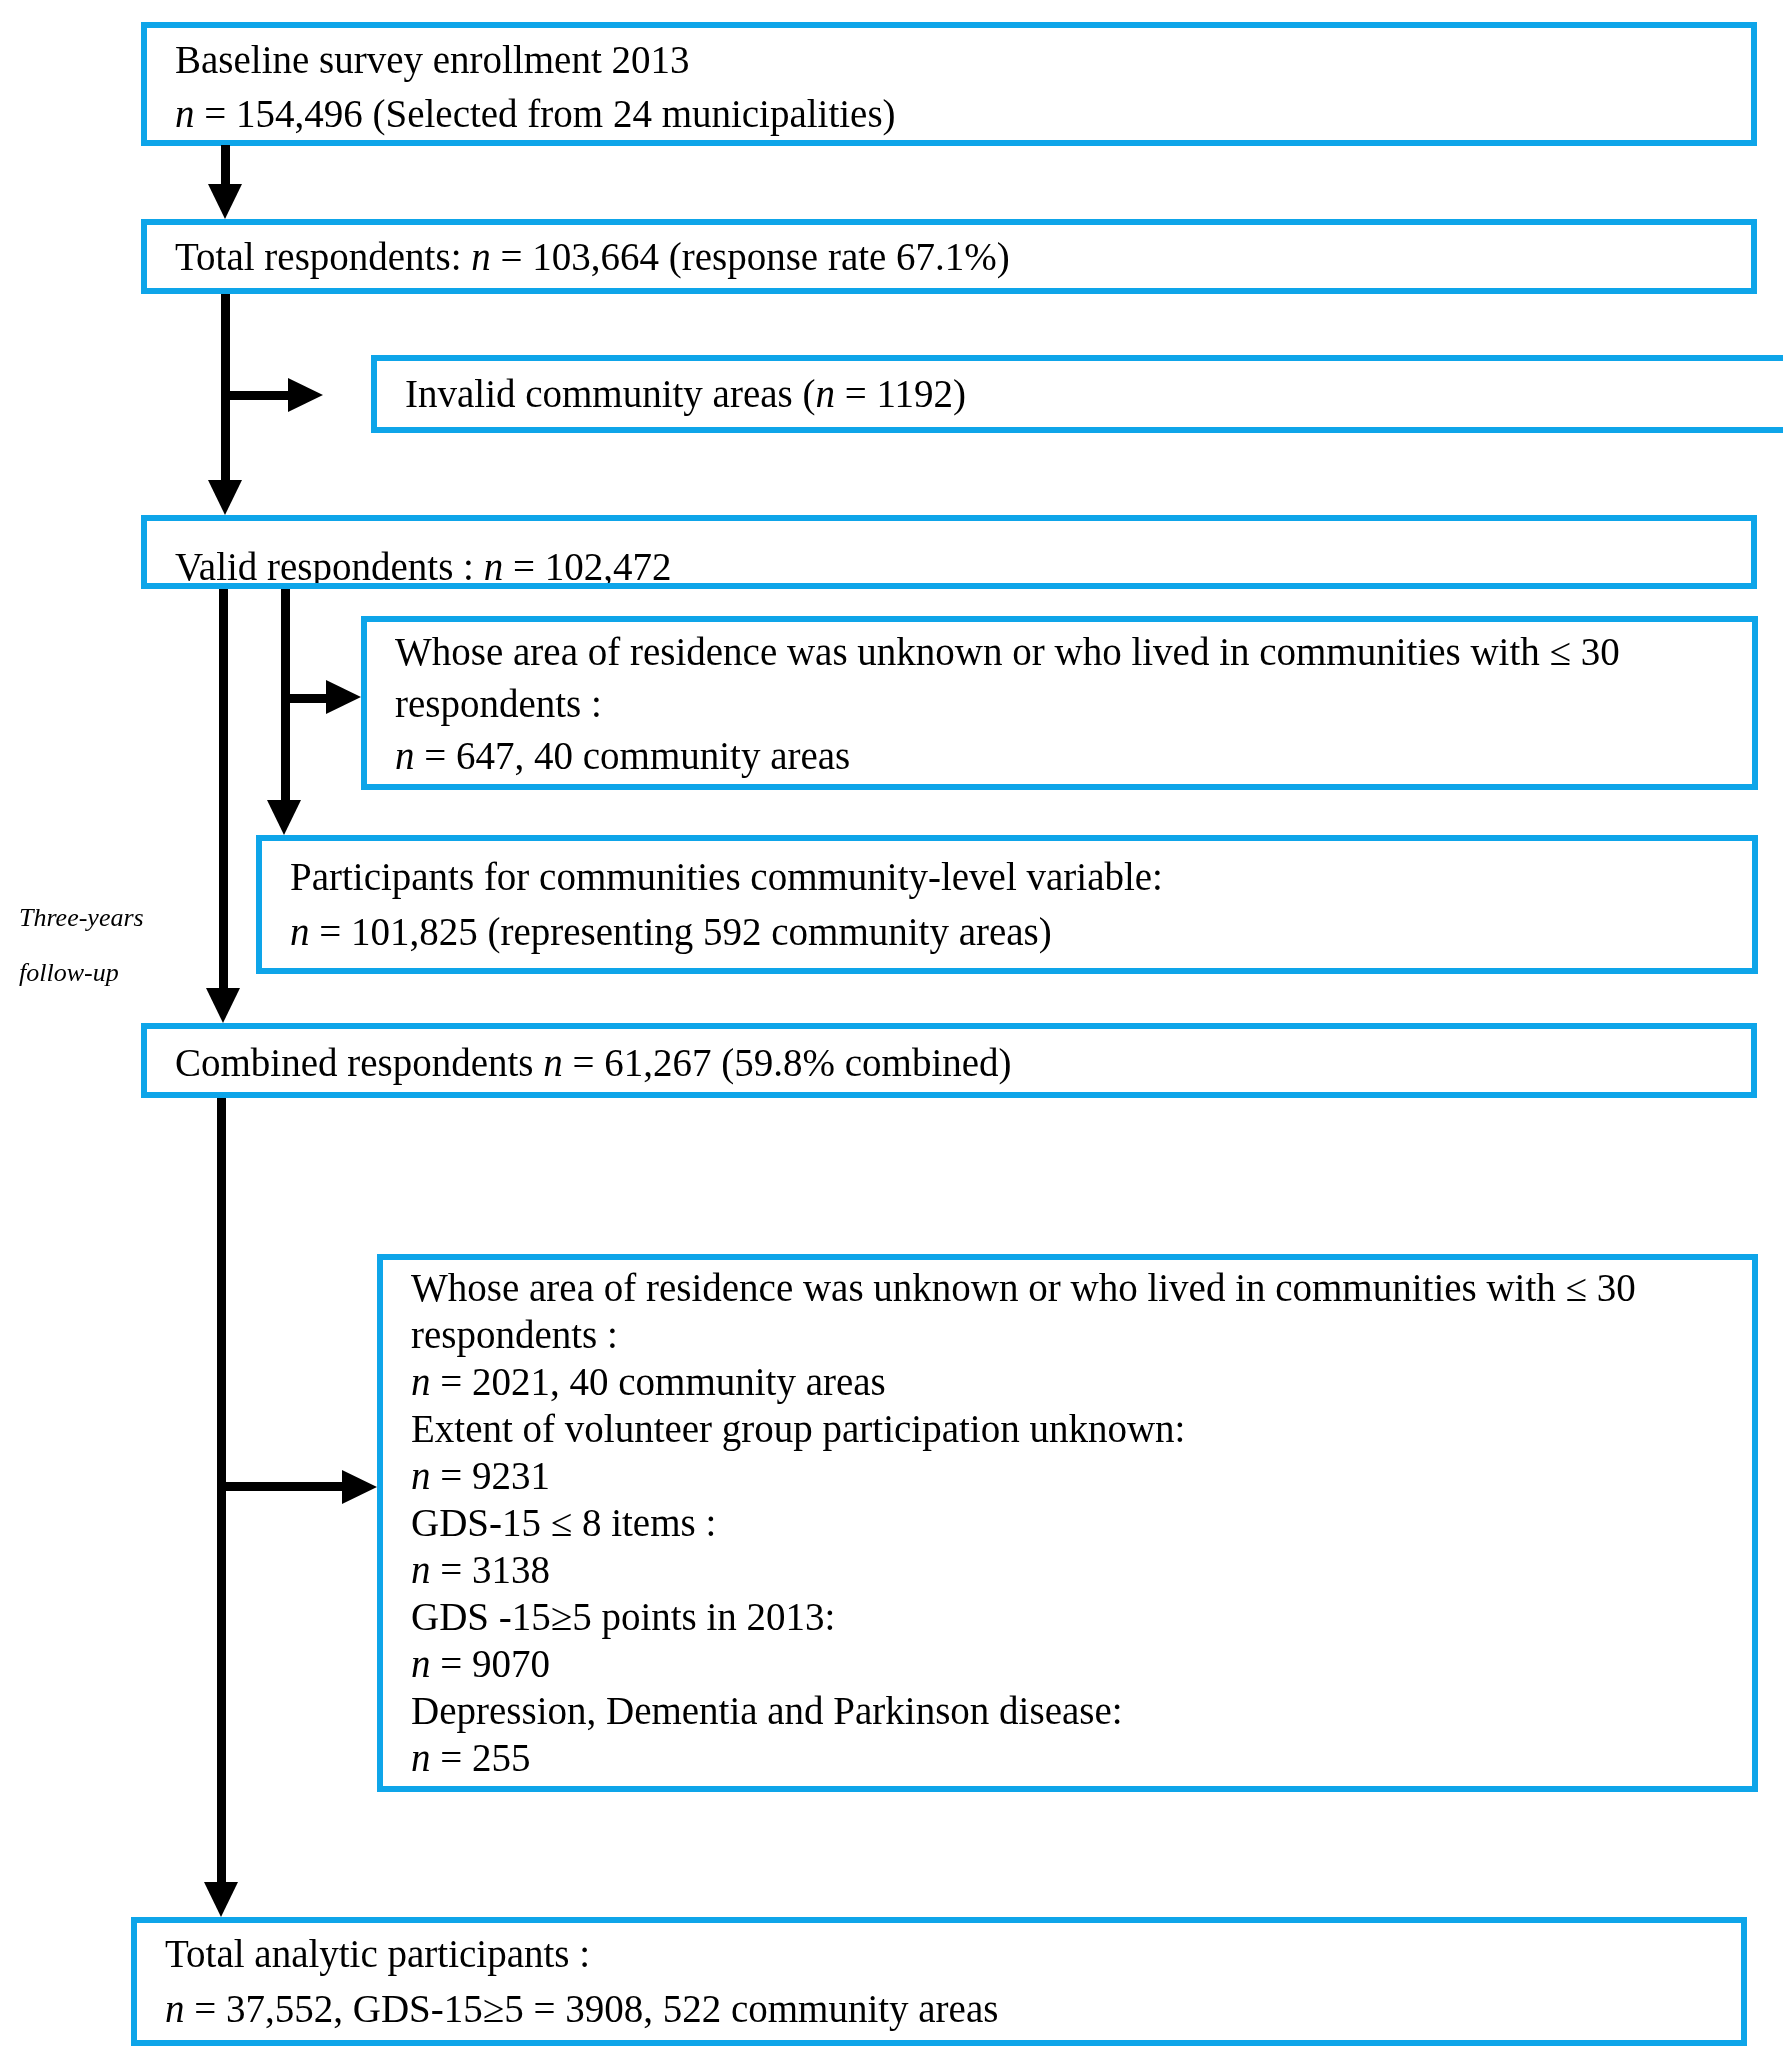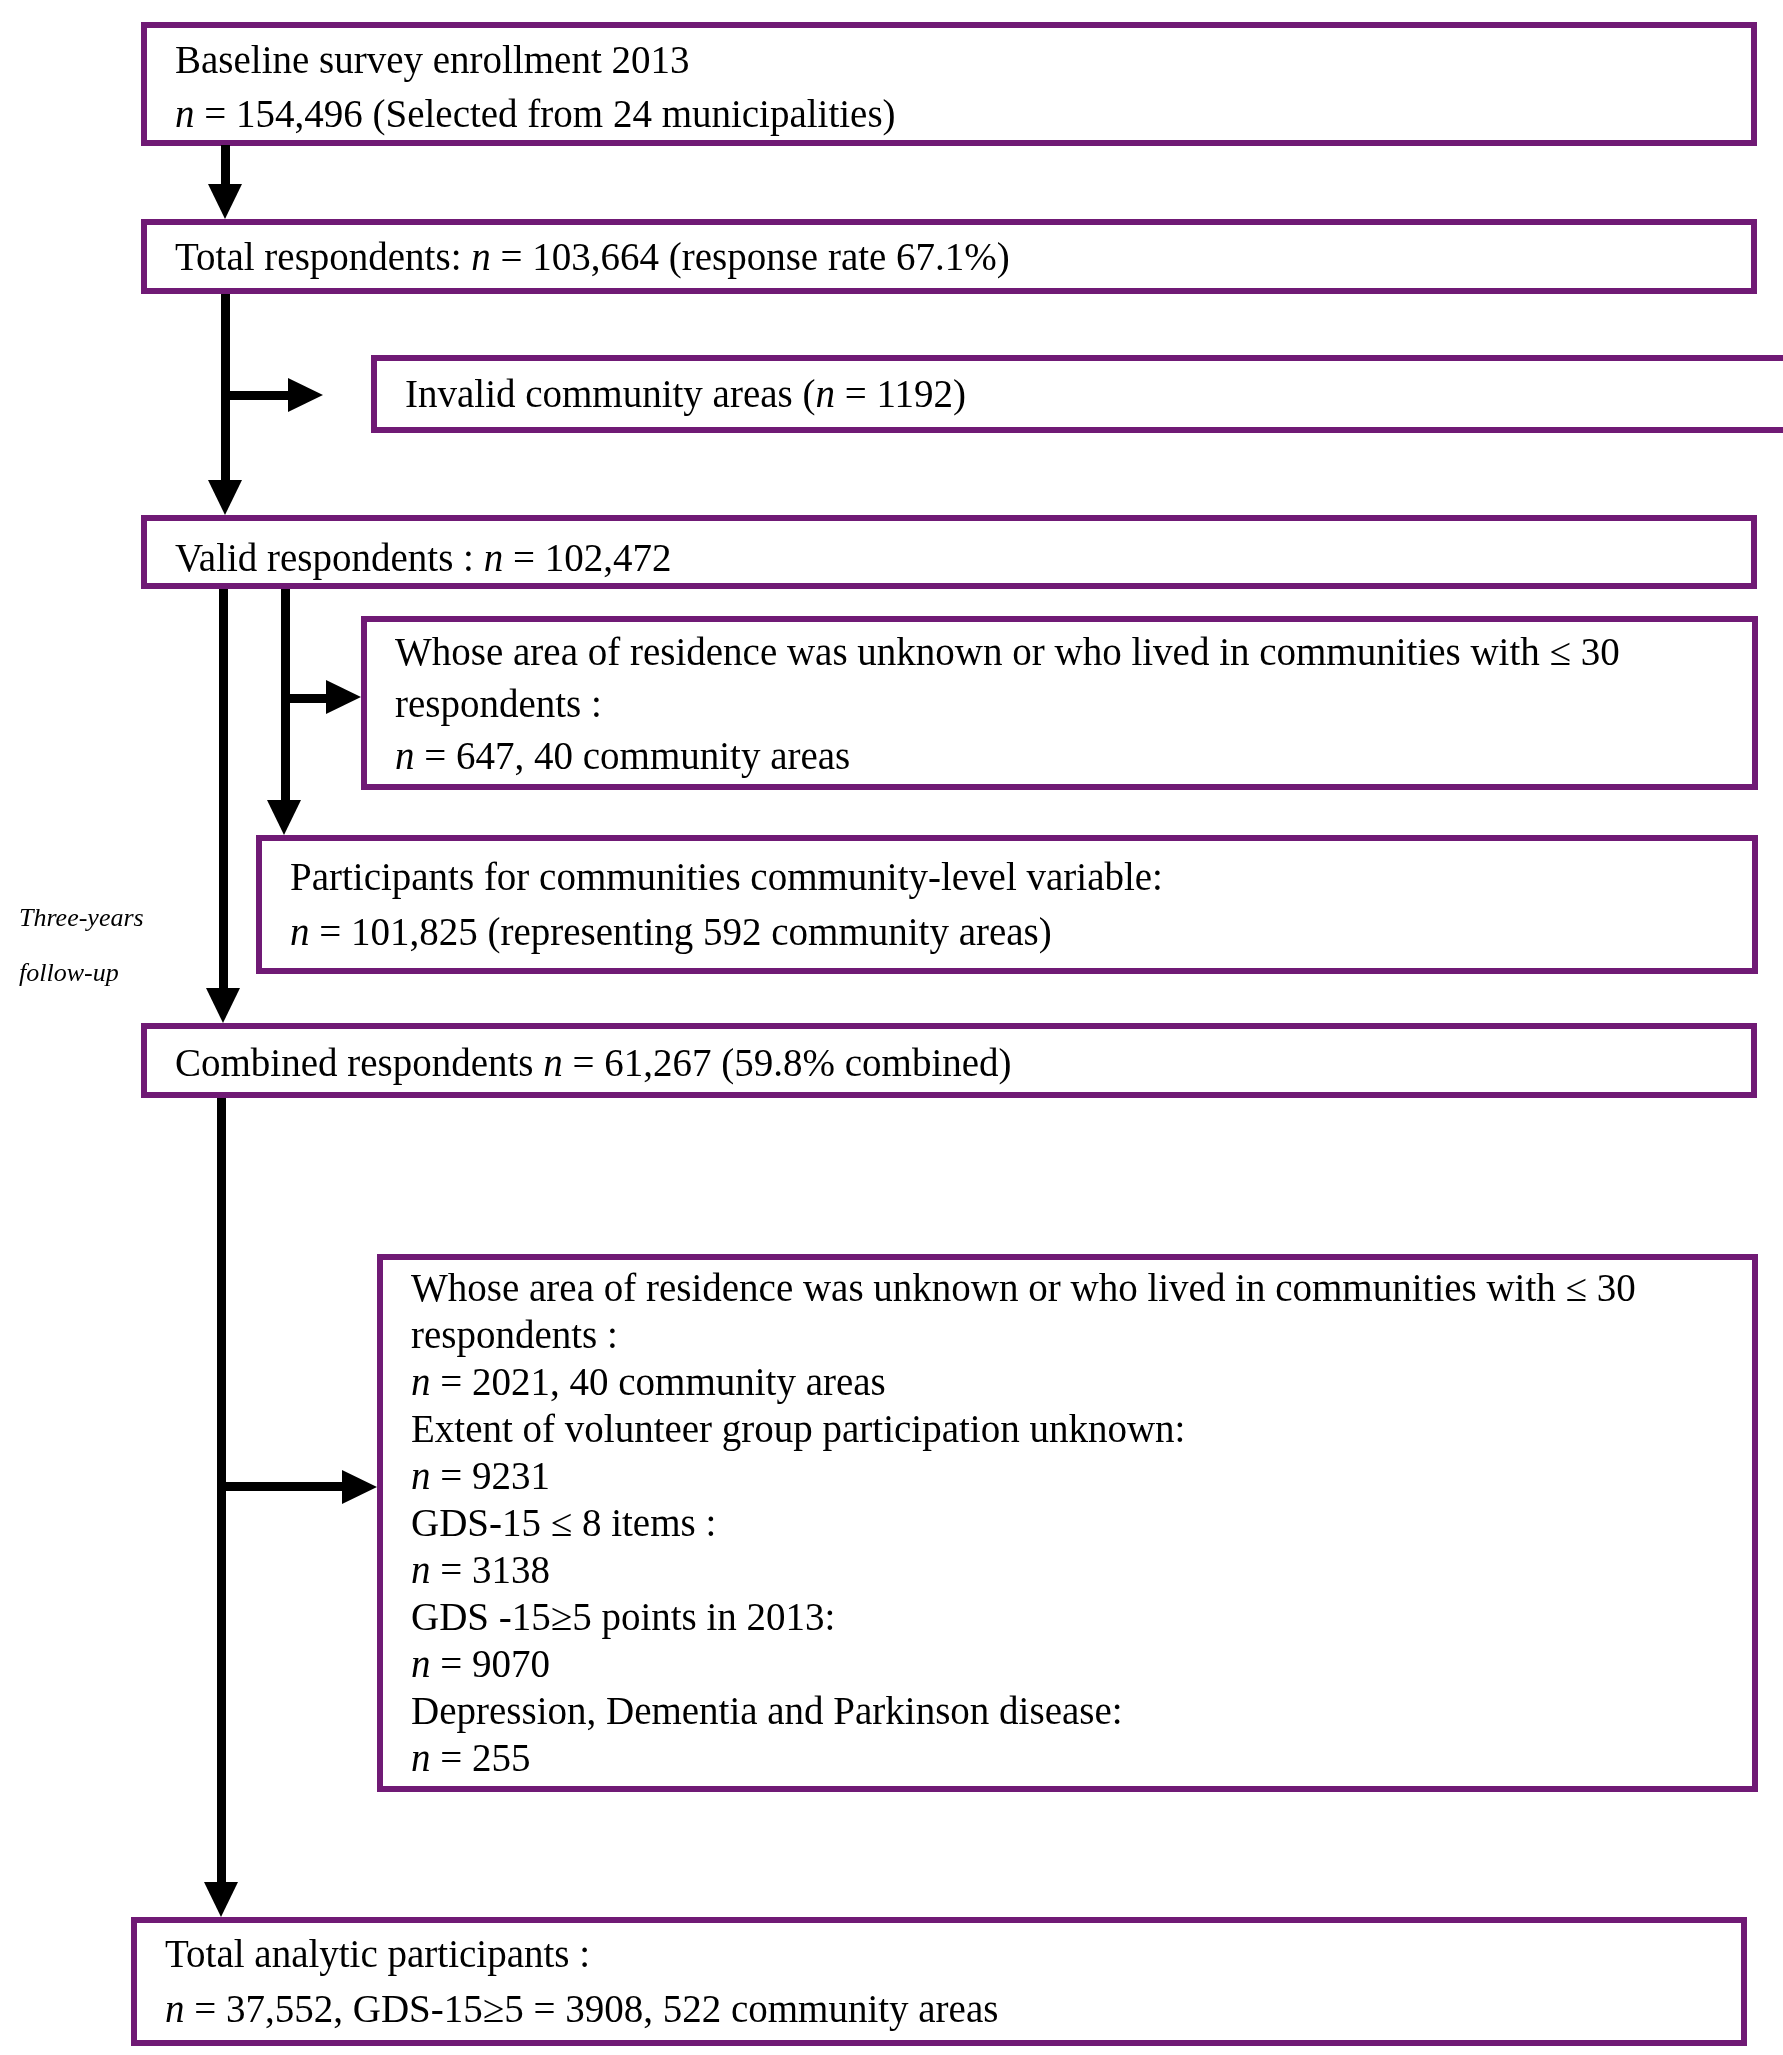--- a/index.html
+++ b/index.html
@@ -5,21 +5,21 @@
   html,body{margin:0;padding:0;background:#ffffff;}
   #page{
     position:relative;
     width:1784px;height:2056px;
     background:#ffffff;
     font-family:"Liberation Serif","DejaVu Serif",serif;
     color:#000;
   }
   .fbox{
     position:absolute;
-    border:6px solid #701a75;
+    border:6px solid #0ea5e9;
     box-sizing:border-box;
     background:#fff;
     font-size:39px;
     padding-left:28px;
     padding-right:20px;
     overflow:hidden;
   }
   .fbox .line{white-space:nowrap;}
   .it{font-style:italic;}
   .vline{position:absolute;width:8.7px;background:#000;}
@@ -63,21 +63,21 @@
 
   <div class="vline" style="left:221px;top:294px;height:188px;"></div>
   <div class="arrow-down" style="left:208px;top:480px;"></div>
   <div class="hline" style="left:225px;top:391px;width:65px;"></div>
   <div class="arrow-right" style="left:288px;top:378px;"></div>
 
   <div class="fbox" style="left:323px;top:355px;width:1435px;height:78px;line-height:62px;padding-top:2px;margin-left:48px;">
       <div class="line"><span>Invalid community areas (</span><span class="it">n</span><span> = 1192)</span></div>
     </div>
 
-  <div class="fbox" style="left:141px;top:515px;width:1616px;height:74px;line-height:59px;padding-top:7px;">
+  <div class="fbox" style="left:141px;top:515px;width:1616px;height:74px;line-height:59px;padding-top:16px;">
       <div class="line"><span>Valid respondents : </span><span class="it">n</span><span> = 102,472</span></div>
     </div>
 
   <div class="vline" style="left:219px;top:589px;height:402px;"></div>
   <div class="arrow-down" style="left:206px;top:988px;"></div>
 
   <div class="vline" style="left:281px;top:589px;height:217px;"></div>
   <div class="arrow-down" style="left:267px;top:800px;"></div>
   <div class="hline" style="left:285px;top:694px;width:44px;"></div>
   <div class="arrow-right" style="left:326px;top:680px;"></div>

